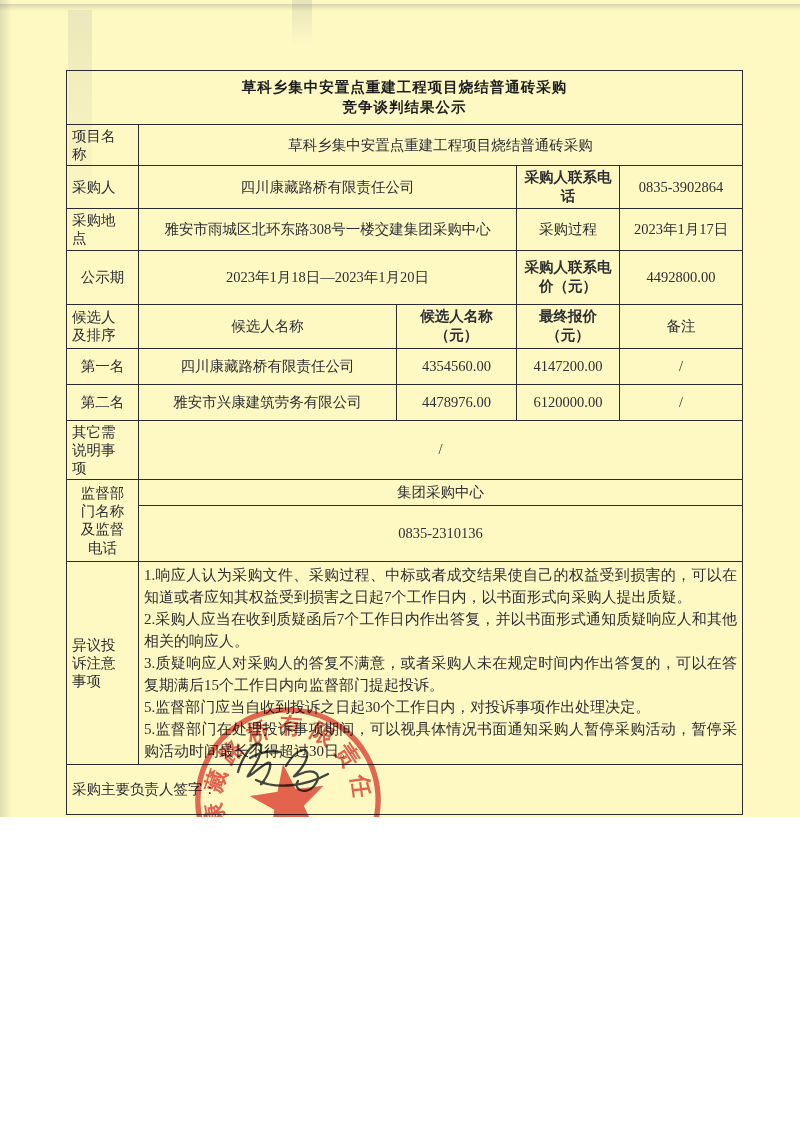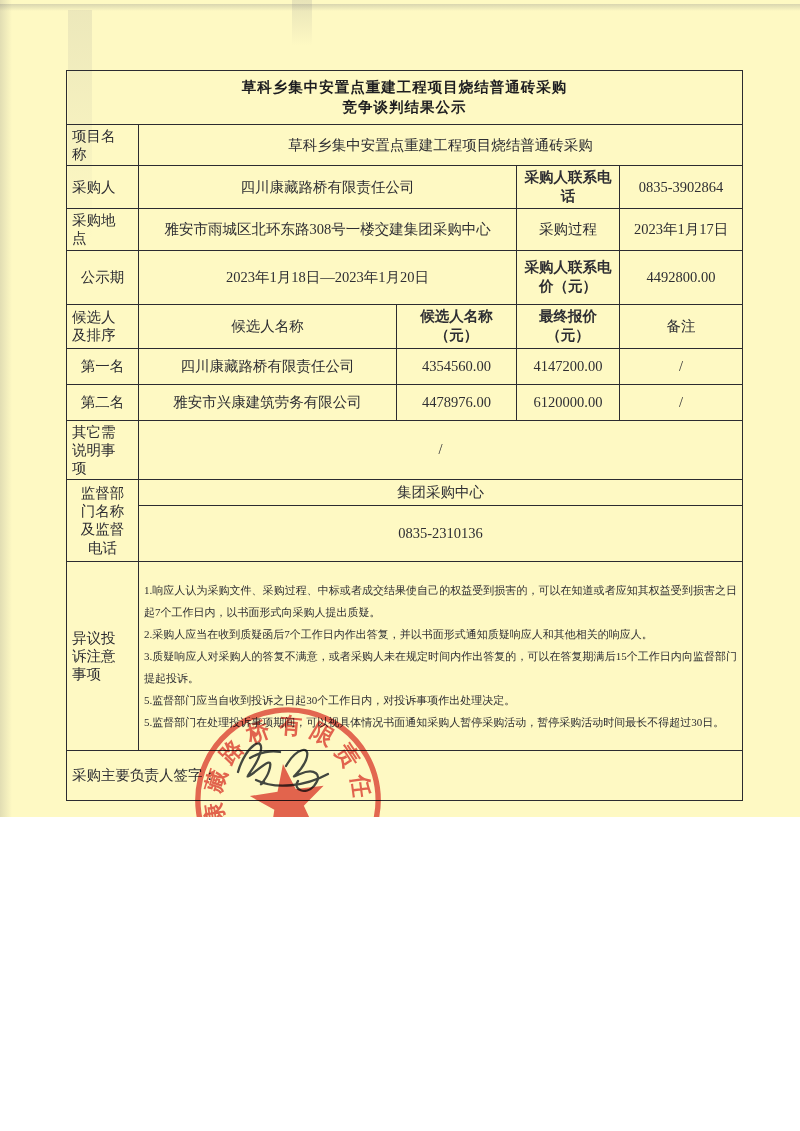--- a/index.html
+++ b/index.html
@@ -31,21 +31,21 @@
     overflow:hidden;
   }
   .title-cell {
     text-align:center; font-weight:bold; font-size:20px;
     line-height:1.32; letter-spacing:1px; color:#1d1d20;
   }
   .lbl { white-space:pre-line; font-size:15px; line-height:1.25; }
   .ctr { text-align:center; }
   .pre { white-space:pre-line;font-weight:bold; }
   .obj-cell { padding:6px 9px 6px 8px; }
-  .obj-item { font-size:11px; line-height:22px; text-align:justify; }
+  .obj-item { font-size:15px; line-height:22px; text-align:justify; }
   .sig-cell { font-size:15.5px; padding-left:7px; }
 
   .seal {
     position:absolute; left:190px; top:702px; width:196px; height:196px;
     transform:rotate(-8deg);
     mix-blend-mode:multiply; opacity:.88;
     pointer-events:none;
   }
   .sig-ink {
     position:absolute; left:222px; top:728px; width:130px; height:72px;

